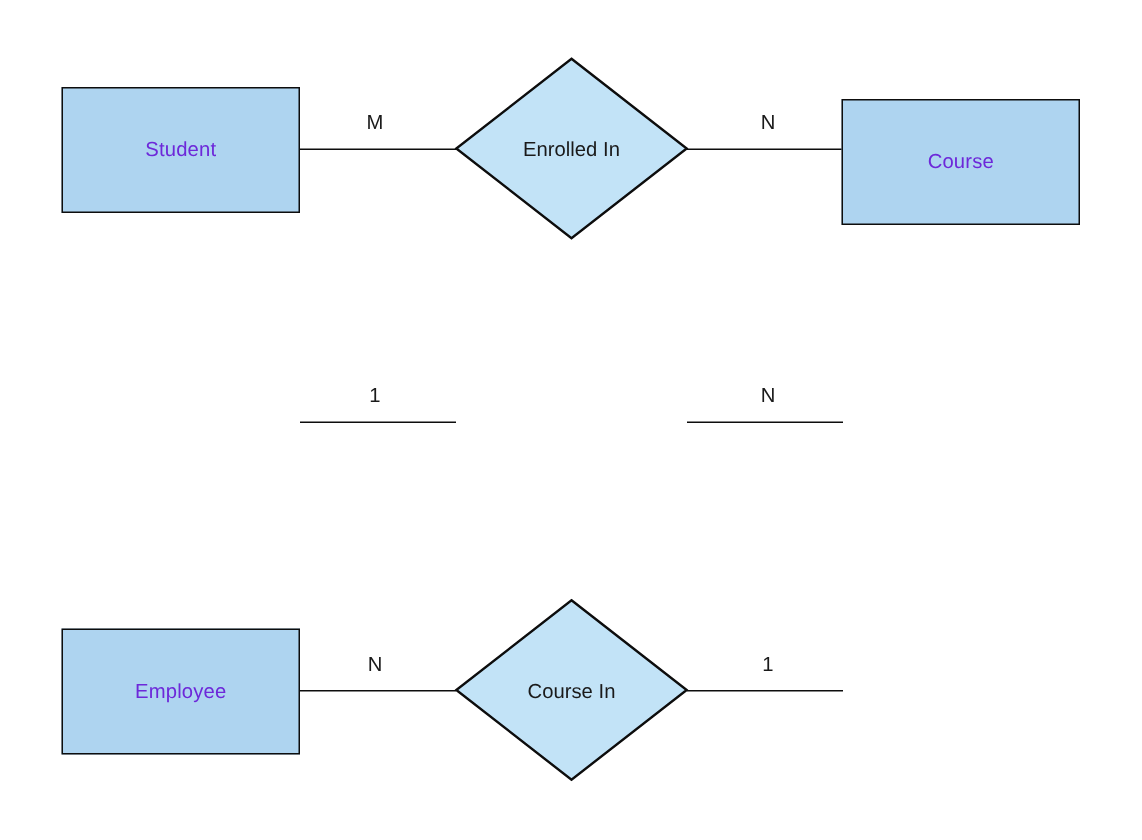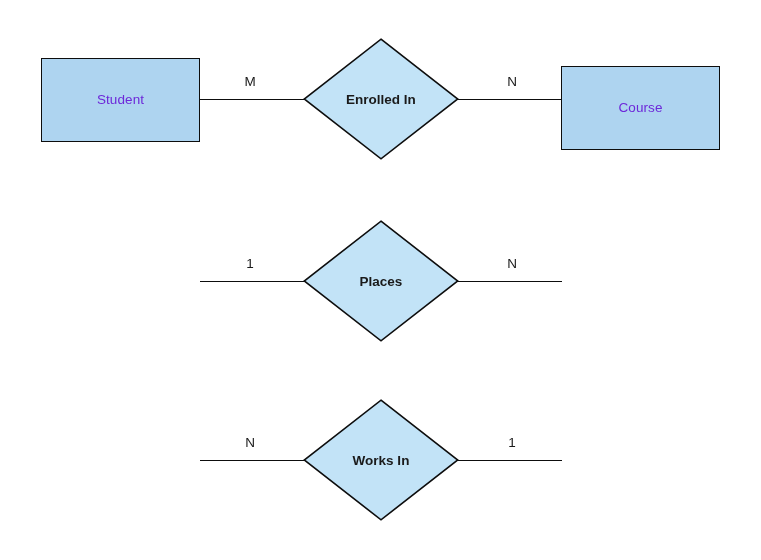--- a/index.html
+++ b/index.html
@@ -66,21 +66,20 @@
     top: 0;
     width: 156px;
     height: 122px;
     display: flex;
     align-items: center;
     justify-content: center;
     font-size: 13.5px;
     color: #1a1a1a;
     text-align: center;
     pointer-events: none;
-    font-weight: bold;
   }
   
   .connector {
     position: absolute;
     top: 61px;
     height: 0;
     border-top: 1.5px solid #0d0d0d;
   }
   .connector.left  { left: 200px; width: 104px; }
   .connector.right { left: 458px; width: 104px; }
@@ -122,42 +121,39 @@
     <div class="entity right">
       <span class="entity-label">Course</span>
     </div>
   </div>
 
   <div class="er-row" style="top:220px;">
 
     <div class="connector left"></div>
     <div class="cardinality left">1</div>
 
-    <div class="diamond-wrap">
-      <svg width="156" height="122" viewBox="0 0 156 122">
-        <polygon points="78,1.2 154.8,61 78,120.8 1.2,61" fill="#c2e3f7" stroke="#0d0d0d" stroke-width="1.6"></polygon>
-      </svg>
-      <div class="diamond-label">Places</div>
-    </div>
 
     <div class="connector right"></div>
     <div class="cardinality right">N</div>
 
   </div>
 
   <div class="er-row" style="top:399px;">
+    <div class="entity left">
+      <span class="entity-label">Employee</span>
+    </div>
 
     <div class="connector left"></div>
     <div class="cardinality left">N</div>
 
     <div class="diamond-wrap">
       <svg width="156" height="122" viewBox="0 0 156 122">
         <polygon points="78,1.2 154.8,61 78,120.8 1.2,61" fill="#c2e3f7" stroke="#0d0d0d" stroke-width="1.6"></polygon>
       </svg>
-      <div class="diamond-label">Works In</div>
+      <div class="diamond-label">Course In</div>
     </div>
 
     <div class="connector right"></div>
     <div class="cardinality right">1</div>
 
   </div>
 
 </div>
 
 </body></html>

